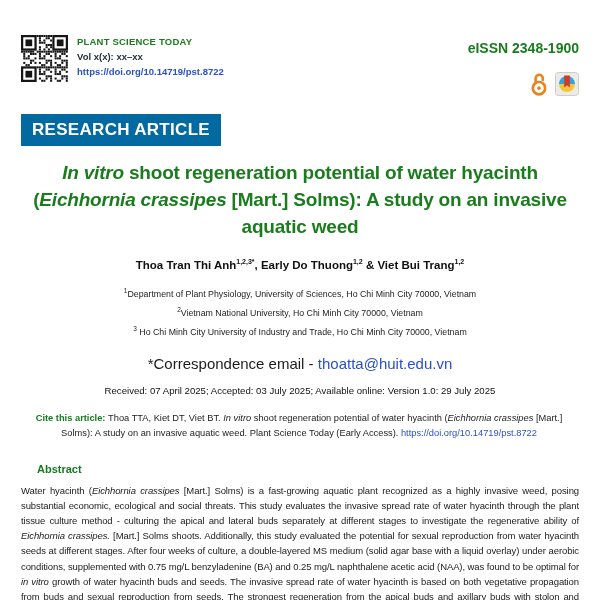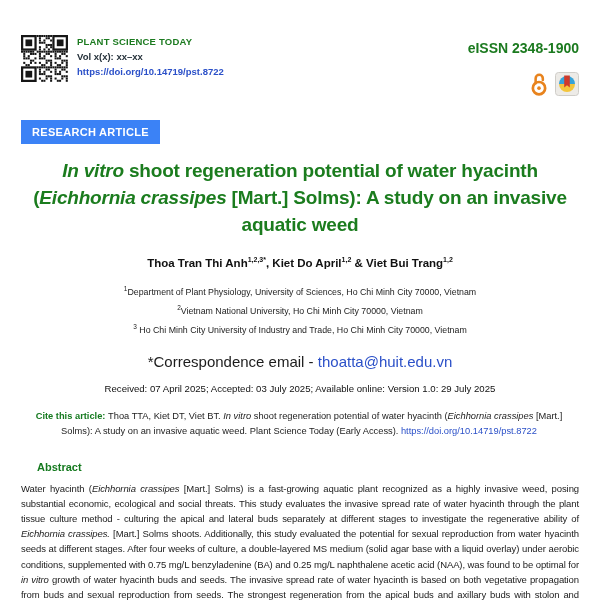--- a/index.html
+++ b/index.html
@@ -14,22 +14,22 @@
   .qr svg{width:47px;height:49px;display:block;}
   .journal-meta{display:flex;flex-direction:column;gap:4px;padding-top:2px;}
   .journal-name{color:#1b7a1f;font-weight:bold;font-size:9.5px;letter-spacing:.2px;}
   .volume{font-weight:bold;font-size:9.5px;color:#25313a;}
   .doi{font-weight:bold;font-size:9.5px;color:#2b50c8;text-decoration:none;}
   .header-right{display:flex;flex-direction:column;align-items:flex-end;gap:16px;padding-top:6px;}
   .eissn{color:#1b7a1f;font-weight:bold;font-size:14px;}
   .badge-icons{display:flex;align-items:center;gap:7px;}
   .badge-icons svg{display:block;}
   
-  .ra-badge{display:inline-block;background:#3b82f6;color:#ffffff;font-weight:bold;
-    font-size:11px;letter-spacing:.3px;padding:6px 11px;margin-top:24px;}
+  .ra-badge{display:inline-block;background:#0369a1;color:#ffffff;font-weight:bold;
+    font-size:17px;letter-spacing:.3px;padding:6px 11px;margin-top:18px;}
   
   .title{color:#1b7c1e;text-align:center;font-size:19px;line-height:1.42;font-weight:bold;
     max-width:560px;margin:14px auto 12px;letter-spacing:-0.2px;}
   .it{font-style:italic;}
   
   .authors{text-align:center;font-weight:bold;font-size:11.5px;margin-top:17px;color:#111;}
   .authors sup{font-size:7px;}
   
   .affils{margin-top:12px;text-align:center;font-size:8.8px;line-height:15px;color:#1c1c1c;}
   .affils sup{font-size:6.5px;}
@@ -247,21 +247,21 @@
           </svg>
         </span>
       </div>
     </div>
   </div>
 
   <div class="ra-badge">RESEARCH ARTICLE</div>
 
   <h1 class="title"><span class="it">In vitro</span><span> shoot regeneration potential of water hyacinth (</span><span class="it">Eichhornia crassipes</span><span> [Mart.] Solms): A study on an invasive aquatic weed</span></h1>
 
-  <div class="authors"><span>Thoa Tran Thi Anh</span><sup>1,2,3*</sup><span>, </span><span>Kiet Do April</span><sup>1,2</sup><span> &amp; </span><span>Viet Bui Trang</span><sup>1,2</sup></div>
+  <div class="authors"><span>Thoa Tran Thi Anh</span><sup>1,2,3*</sup><span>, </span><span>Early Do Thuong</span><sup>1,2</sup><span> &amp; </span><span>Viet Bui Trang</span><sup>1,2</sup></div>
 
   <div class="affils">
     <div><sup>1</sup><span>Department of Plant Physiology, University of Sciences, Ho Chi Minh City 70000, Vietnam</span></div>
     <div><sup>2</sup><span>Vietnam National University, Ho Chi Minh City 70000, Vietnam</span></div>
     <div><sup>3</sup><span> Ho Chi Minh City University of Industry and Trade, Ho Chi Minh City 70000, Vietnam</span></div>
   </div>
 
   <div class="correspondence"><span>*Correspondence email - </span><a class="email-link" href="#">thoatta@huit.edu.vn</a></div>
 
   <div class="dates">Received: 07 April 2025; Accepted: 03 July 2025; Available online: Version 1.0: 29 July 2025</div>

